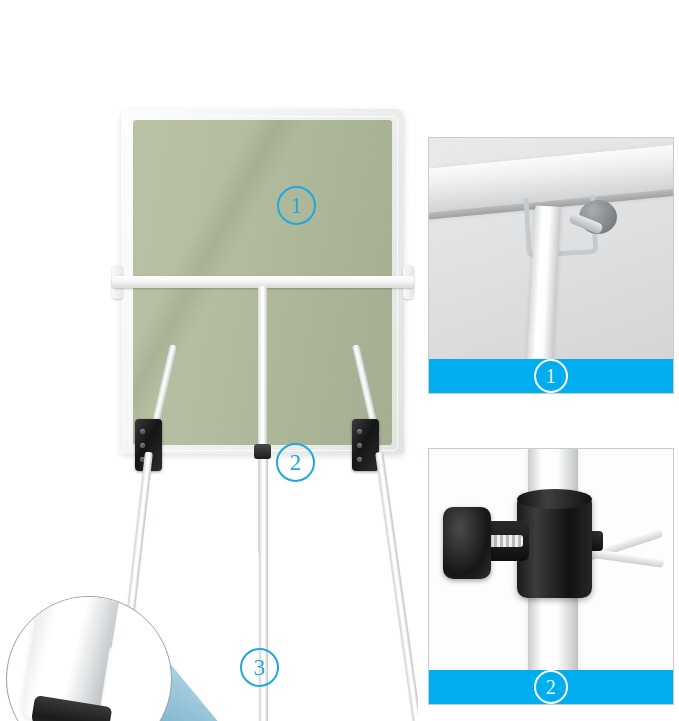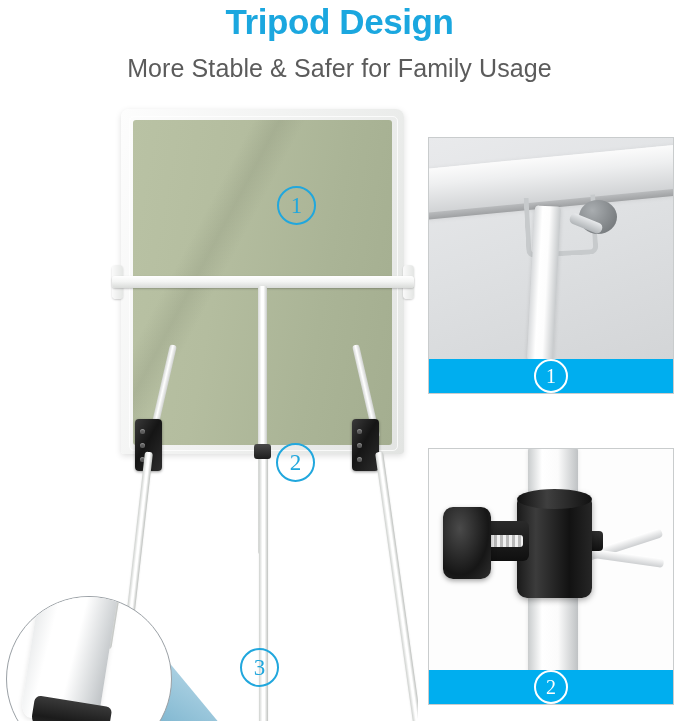--- a/index.html
+++ b/index.html
@@ -151,22 +151,20 @@
       background:linear-gradient(180deg,#ffffff,#cdcfd1);border-radius:4px;transform:rotate(-18deg);}
   .d2-sidearm2{position:absolute;left:150px;top:104px;width:85px;height:9px;
       background:linear-gradient(180deg,#ffffff,#cdcfd1);border-radius:4px;transform:rotate(8deg);}
   .d2-nub{position:absolute;left:158px;top:82px;width:16px;height:20px;border-radius:4px;
       background:linear-gradient(180deg,#303030,#101010);}
 </style>
 </head>
 <body>
 
 <div id="header">
-  <div id="title">Tripod Design</div>
-  <div id="subtitle">More Stable &amp; Safer for Family Usage</div>
 </div>
 
 <div id="hero">
 
   <div class="board-frame">
     <div class="board-panel">
       <div class="panel-shade"></div>
     </div>
     <div class="frame-inner-hl"></div>
   </div>

